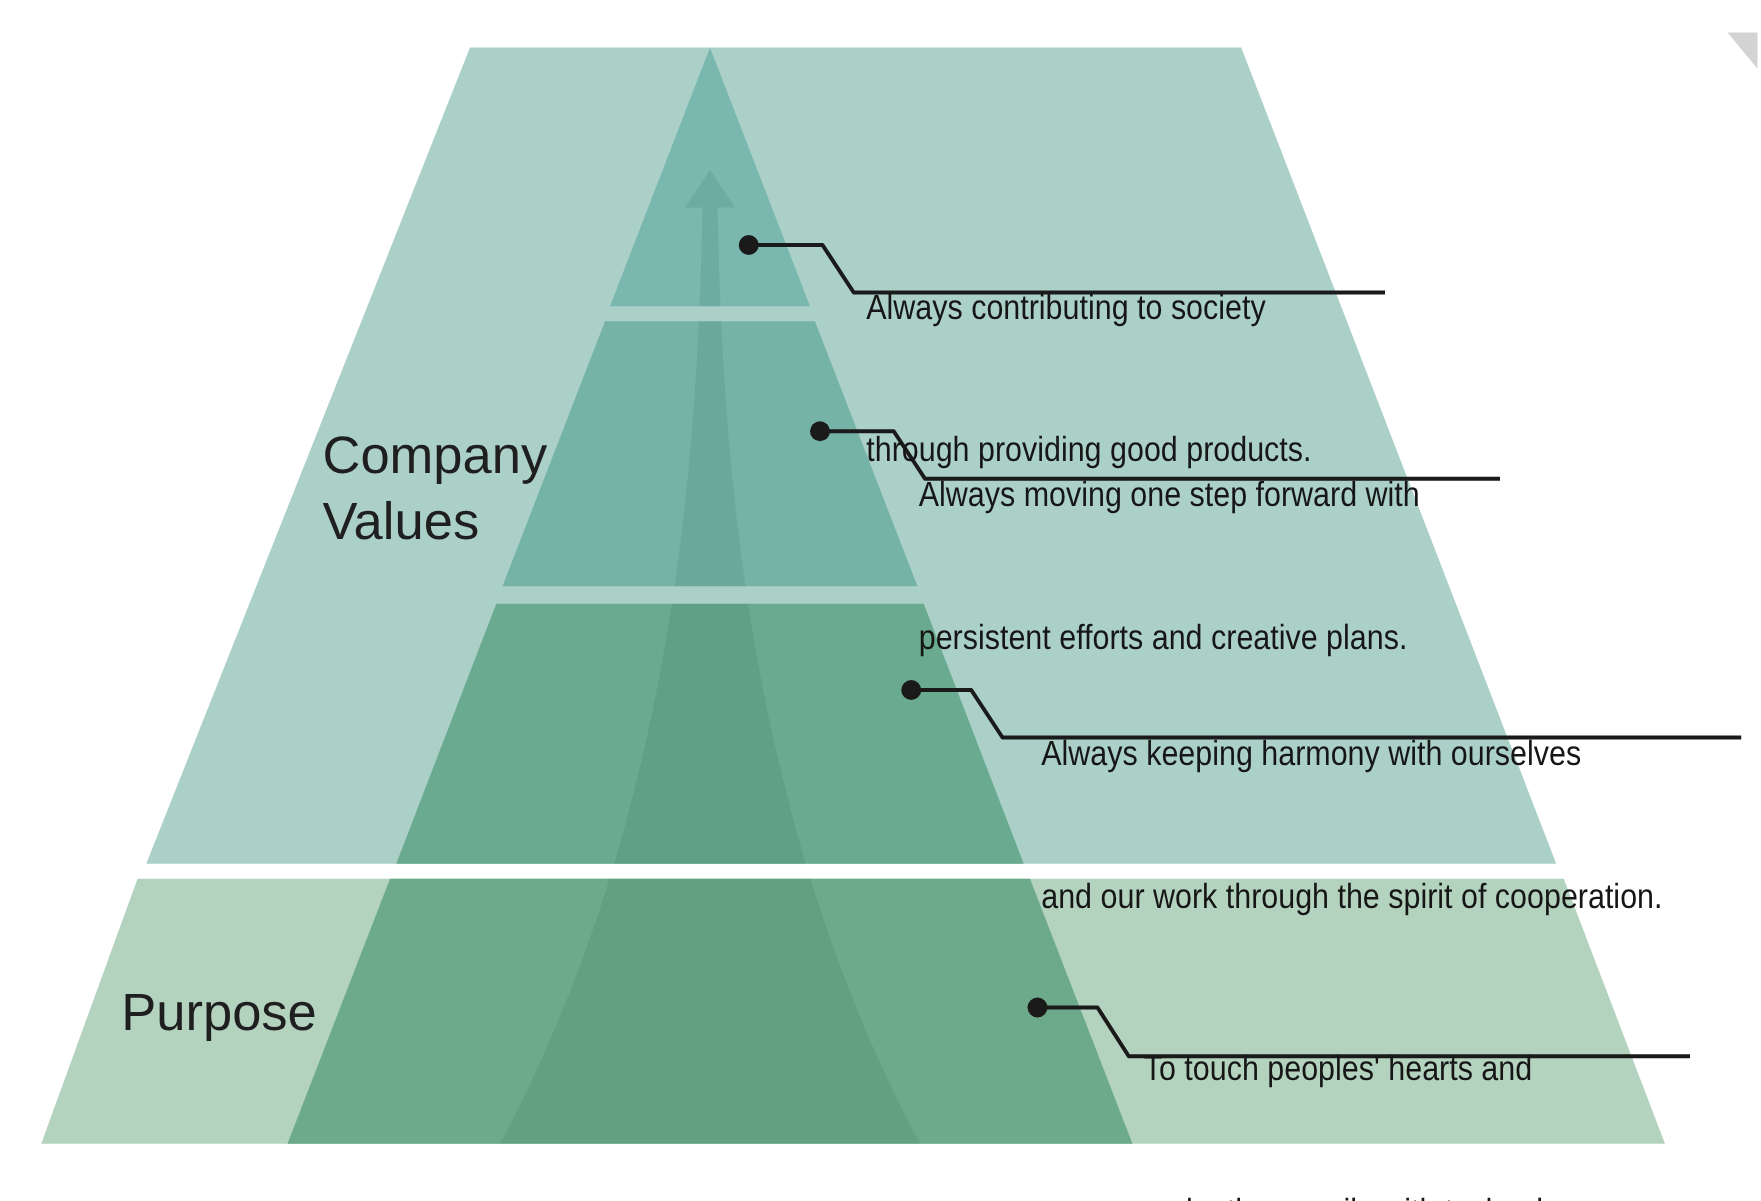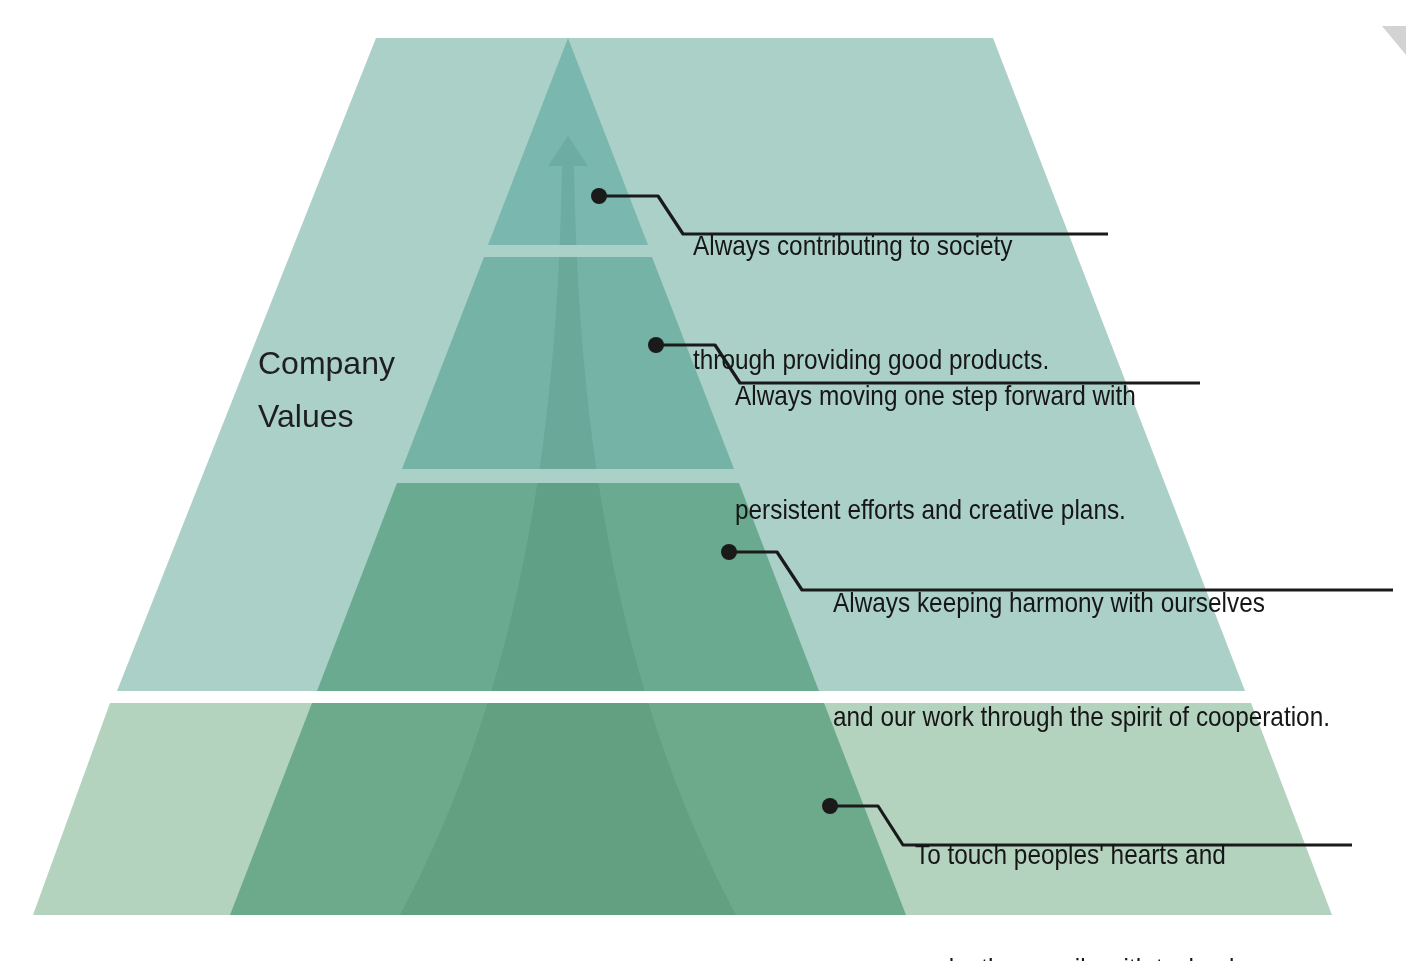--- a/index.html
+++ b/index.html
@@ -1,19 +1,19 @@
 <!DOCTYPE html>
 <html><head>
 <meta charset="utf-8">
 <style>
   html,body{margin:0;padding:0;background:#ffffff;}
   body{font-family:"Liberation Sans", sans-serif;}
   .stage{position:relative;width:1409px;height:961px;background:#ffffff;overflow:hidden;}
   .stage svg{position:absolute;left:0;top:0;}
-  .label{position:absolute;color:#1f1f1f;font-size:32px;line-height:53px;font-weight:400;}
+  .label{position:absolute;color:#1f1f1f;font-size:42px;line-height:53px;font-weight:400;}
   .label.company{left:258px;top:337px;width:210px;}
   .label.purpose{left:97px;top:783px;white-space:nowrap;}
   .callout{position:absolute;color:#161616;font-size:28px;line-height:38px;font-weight:400;
            transform:scaleX(0.87);transform-origin:left top;white-space:pre;}
   .callout .ln{display:block;}
   .callout.c1{left:693px;top:151px;}
   .callout.c2{left:735px;top:301px;}
   .callout.c3{left:833px;top:508px;}
   .callout.c4{left:915px;top:760px;}
 </style>
@@ -61,20 +61,21 @@
     </g>
     <g>
       <path d="M 830,806 L 878,806 L 903,845 L 1352,845" fill="none" stroke-width="3.2" stroke-linejoin="round" stroke="#1a1a1a"></path>
       <circle cx="830" cy="806" r="8" fill="#1a1a1a"></circle>
     </g>
 
     <polygon points="1382,26 1406,26 1406,55" fill="#d3d3d3"></polygon>
   </svg>
 
   <div class="label company">Company Values</div>
+  <div class="label purpose">Purpose</div>
 
   <div class="callout c1">
     <span class="ln">Always contributing to society</span>
     <span class="ln">through providing good products.</span>
   </div>
   <div class="callout c2">
     <span class="ln">Always moving one step forward with</span>
     <span class="ln">persistent efforts and creative plans.</span>
   </div>
   <div class="callout c3">

